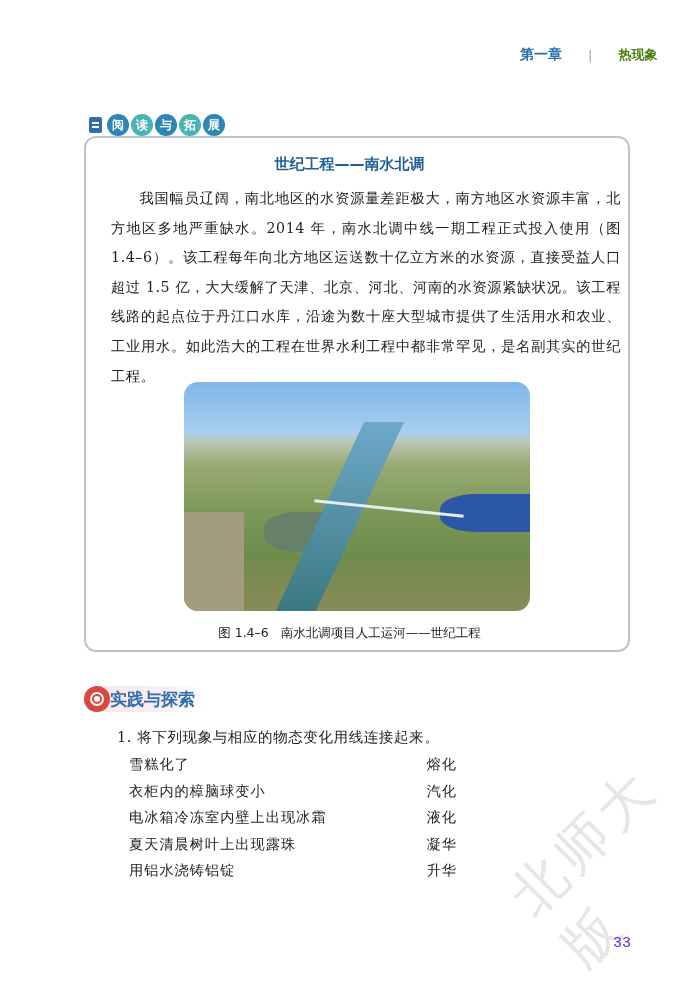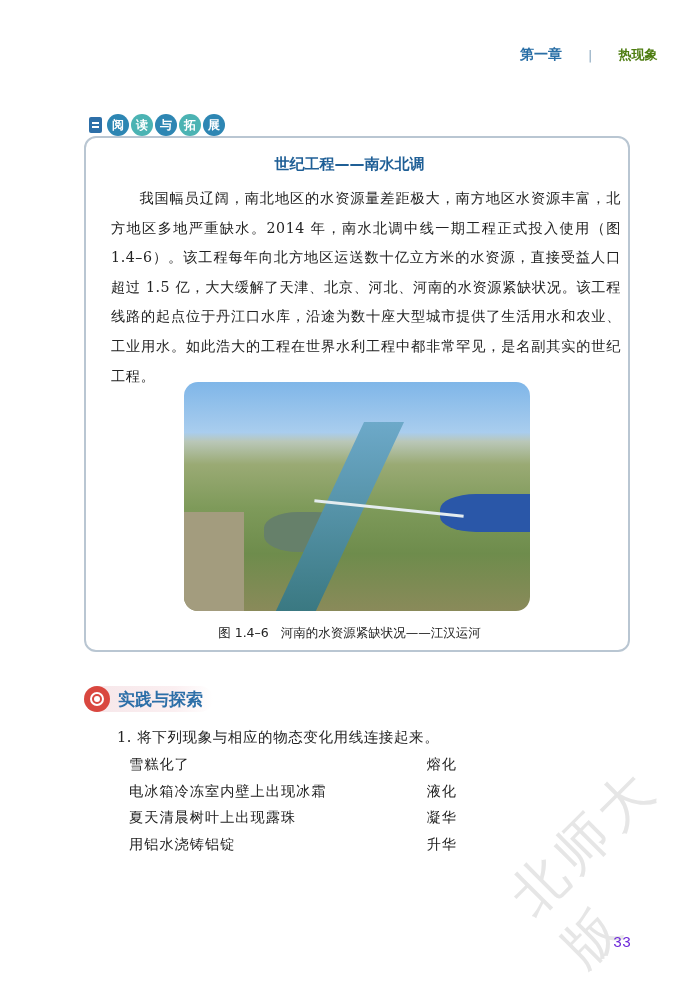--- a/index.html
+++ b/index.html
@@ -34,21 +34,21 @@
   .photo .canal { position: absolute; left: 180px; top: 40px; width: 40px; height: 230px; background: linear-gradient(180deg,#6da9c9,#2f6e72);
     transform: skewX(-25deg) ; transform-origin: top left; }
   .photo .lake-r { position: absolute; right: 0; top: 112px; width: 90px; height: 38px; background: #2a57a8; border-radius: 40% 0 0 40%; }
   .photo .lake-l { position: absolute; left: 0; top: 130px; width: 60px; height: 100px; background: #a39c7e; }
   .photo .pond { position: absolute; left: 80px; top: 130px; width: 85px; height: 40px; background: #66806a; border-radius: 40%; }
   .photo .bridge { position: absolute; left: 130px; top: 125px; width: 150px; height: 3px; background: #e4ecef; transform: rotate(6deg); }
   .caption { position: absolute; top: 625px; left: 0; width: 699px; text-align: center;
     font-family: "DejaVu Sans", sans-serif; font-size: 12.5px; color: #222; }
   .caption .num { margin-right: 8px; }
 
-  .practice-tag { position: absolute; top: 686px; left: 84px; display: flex; align-items: center; gap: 8px;
+  .practice-tag { position: absolute; top: 686px; left: 84px; display: flex; align-items: center; 
     padding-right: 10px; border-radius: 16px; background: linear-gradient(90deg,#f6e6e9 0%, #fbeff1 70%, #ffffff 100%); }
   .target-icon { width: 26px; height: 26px; border-radius: 50%; background: #d9473f; position: relative; }
   .target-icon::before { content:""; position:absolute; left:6px; top:6px; width:10px; height:10px; border:2px solid #fff; border-radius:50%; }
   .target-icon::after { content:""; position:absolute; left:10px; top:10px; width:6px; height:6px; background:#fff; border-radius:50%; }
   .practice-title { font-family: "DejaVu Sans", sans-serif; font-size: 17px; font-weight: bold; color: #2d6fa8; }
 
   .question { position: absolute; top: 728px; left: 117px; font-size: 14.5px; letter-spacing: 0.6px; }
   .match { position: absolute; top: 755px; left: 117px; width: 340px; }
   .match-row { display: flex; justify-content: space-between; height: 26.5px; font-size: 14.2px; letter-spacing: 1px; margin-left: 12px; }
 
@@ -82,34 +82,38 @@
 
 <div class="photo">
   <div class="lake-l"></div>
   <div class="pond"></div>
   <div class="lake-r"></div>
   <div class="canal"></div>
   <div class="bridge"></div>
 </div>
 <div class="caption">
   <span class="num">图 1.4–6</span>
-  <span>河南的水资源紧缺状况——江汉运河</span>
+  <span>南水北调项目人工运河——世纪工程</span>
 </div>
 
 <div class="practice-tag">
   <span class="target-icon"></span>
   <span class="practice-title">实践与探索</span>
 </div>
 
 <div class="question">1. 将下列现象与相应的物态变化用线连接起来。</div>
 
 <div class="match">
   <div class="match-row">
       <span>雪糕化了</span>
       <span>熔化</span>
+    </div>
+  <div class="match-row">
+      <span>衣柜内的樟脑球变小</span>
+      <span>汽化</span>
     </div>
   <div class="match-row">
       <span>电冰箱冷冻室内壁上出现冰霜</span>
       <span>液化</span>
     </div>
   <div class="match-row">
       <span>夏天清晨树叶上出现露珠</span>
       <span>凝华</span>
     </div>
   <div class="match-row">

